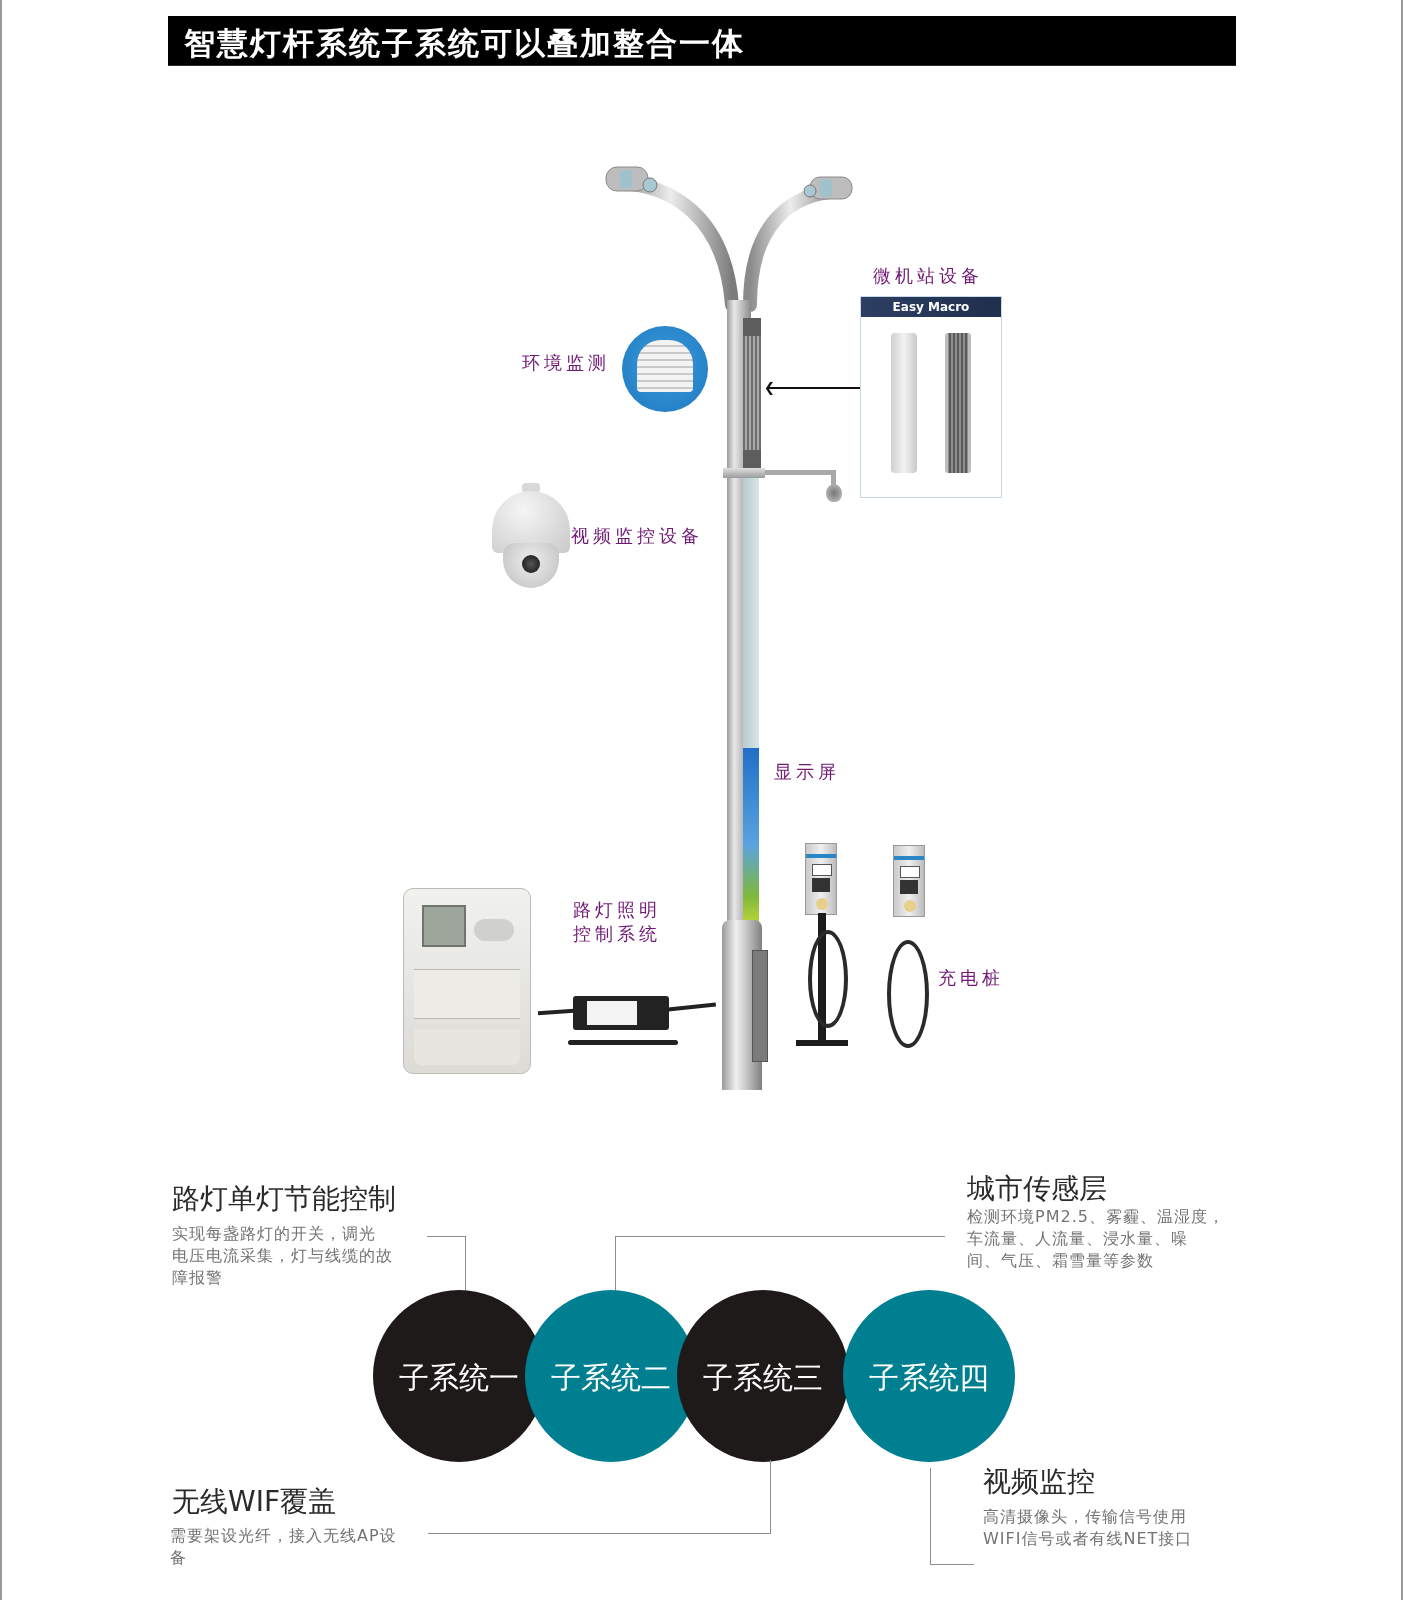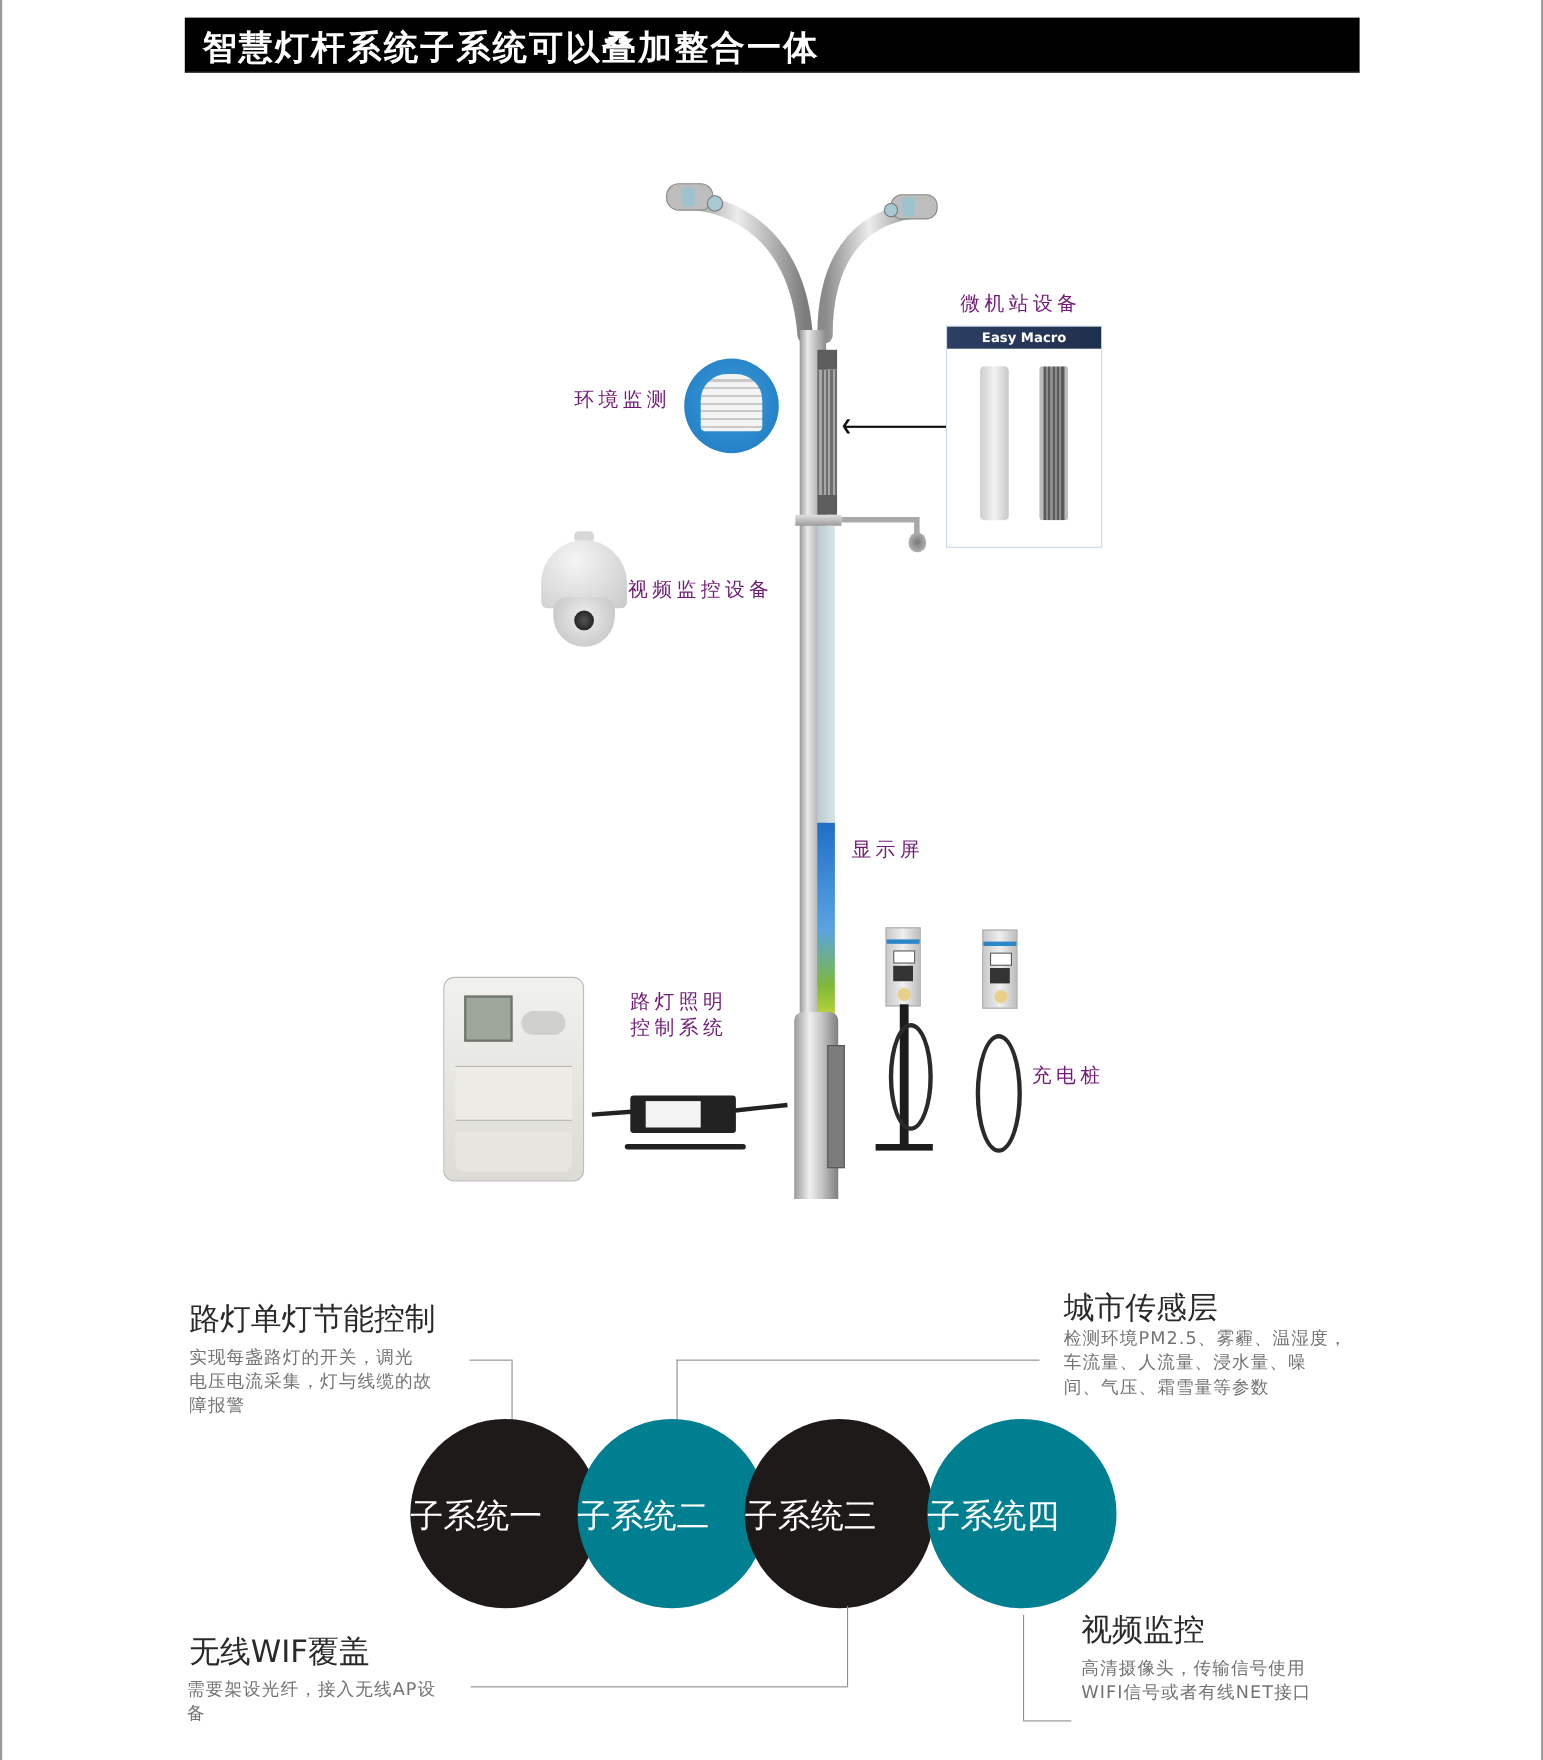--- a/index.html
+++ b/index.html
@@ -77,21 +77,21 @@
   .charger .scr { position:absolute; left:6px; top:20px; width:18px; height:10px; background:#fff; border:1px solid #555; }
   .charger .pad { position:absolute; left:6px; top:34px; width:18px; height:14px; background:#333; }
   .charger .plug { position:absolute; left:10px; top:54px; width:12px; height:12px; border-radius:50%; background:#e8d08a; }
   .cable { position:absolute; border:4px solid #2a2a2a; border-radius:50%; }
   .post { position:absolute; background:#1c1c1c; }
 
   
   .sec-title { position:absolute; font-size:28px; color:#2a2a2a; white-space:nowrap; }
   .sec-desc { position:absolute; font-size:16px; color:#737373; line-height:22px; letter-spacing:1px; }
   .circle { position:absolute; width:172px; height:172px; border-radius:50%; top:1290px; }
-  .circle span { position:absolute; left:0; width:100%; top:68px; color:#fff; font-size:30px; white-space:nowrap; }
+  .circle span { position:absolute; left:0; width:100%; top:68px; text-align:center; color:#fff; font-size:30px; white-space:nowrap; }
   .c-black { background:#1e1a19; }
   .c-teal { background:#007f91; }
   .line { position:absolute; background:#8d8d8d; }
 </style>
 </head>
 <body>
 
 <div class="frame-left"></div>
 <div class="frame-right"></div>
 

